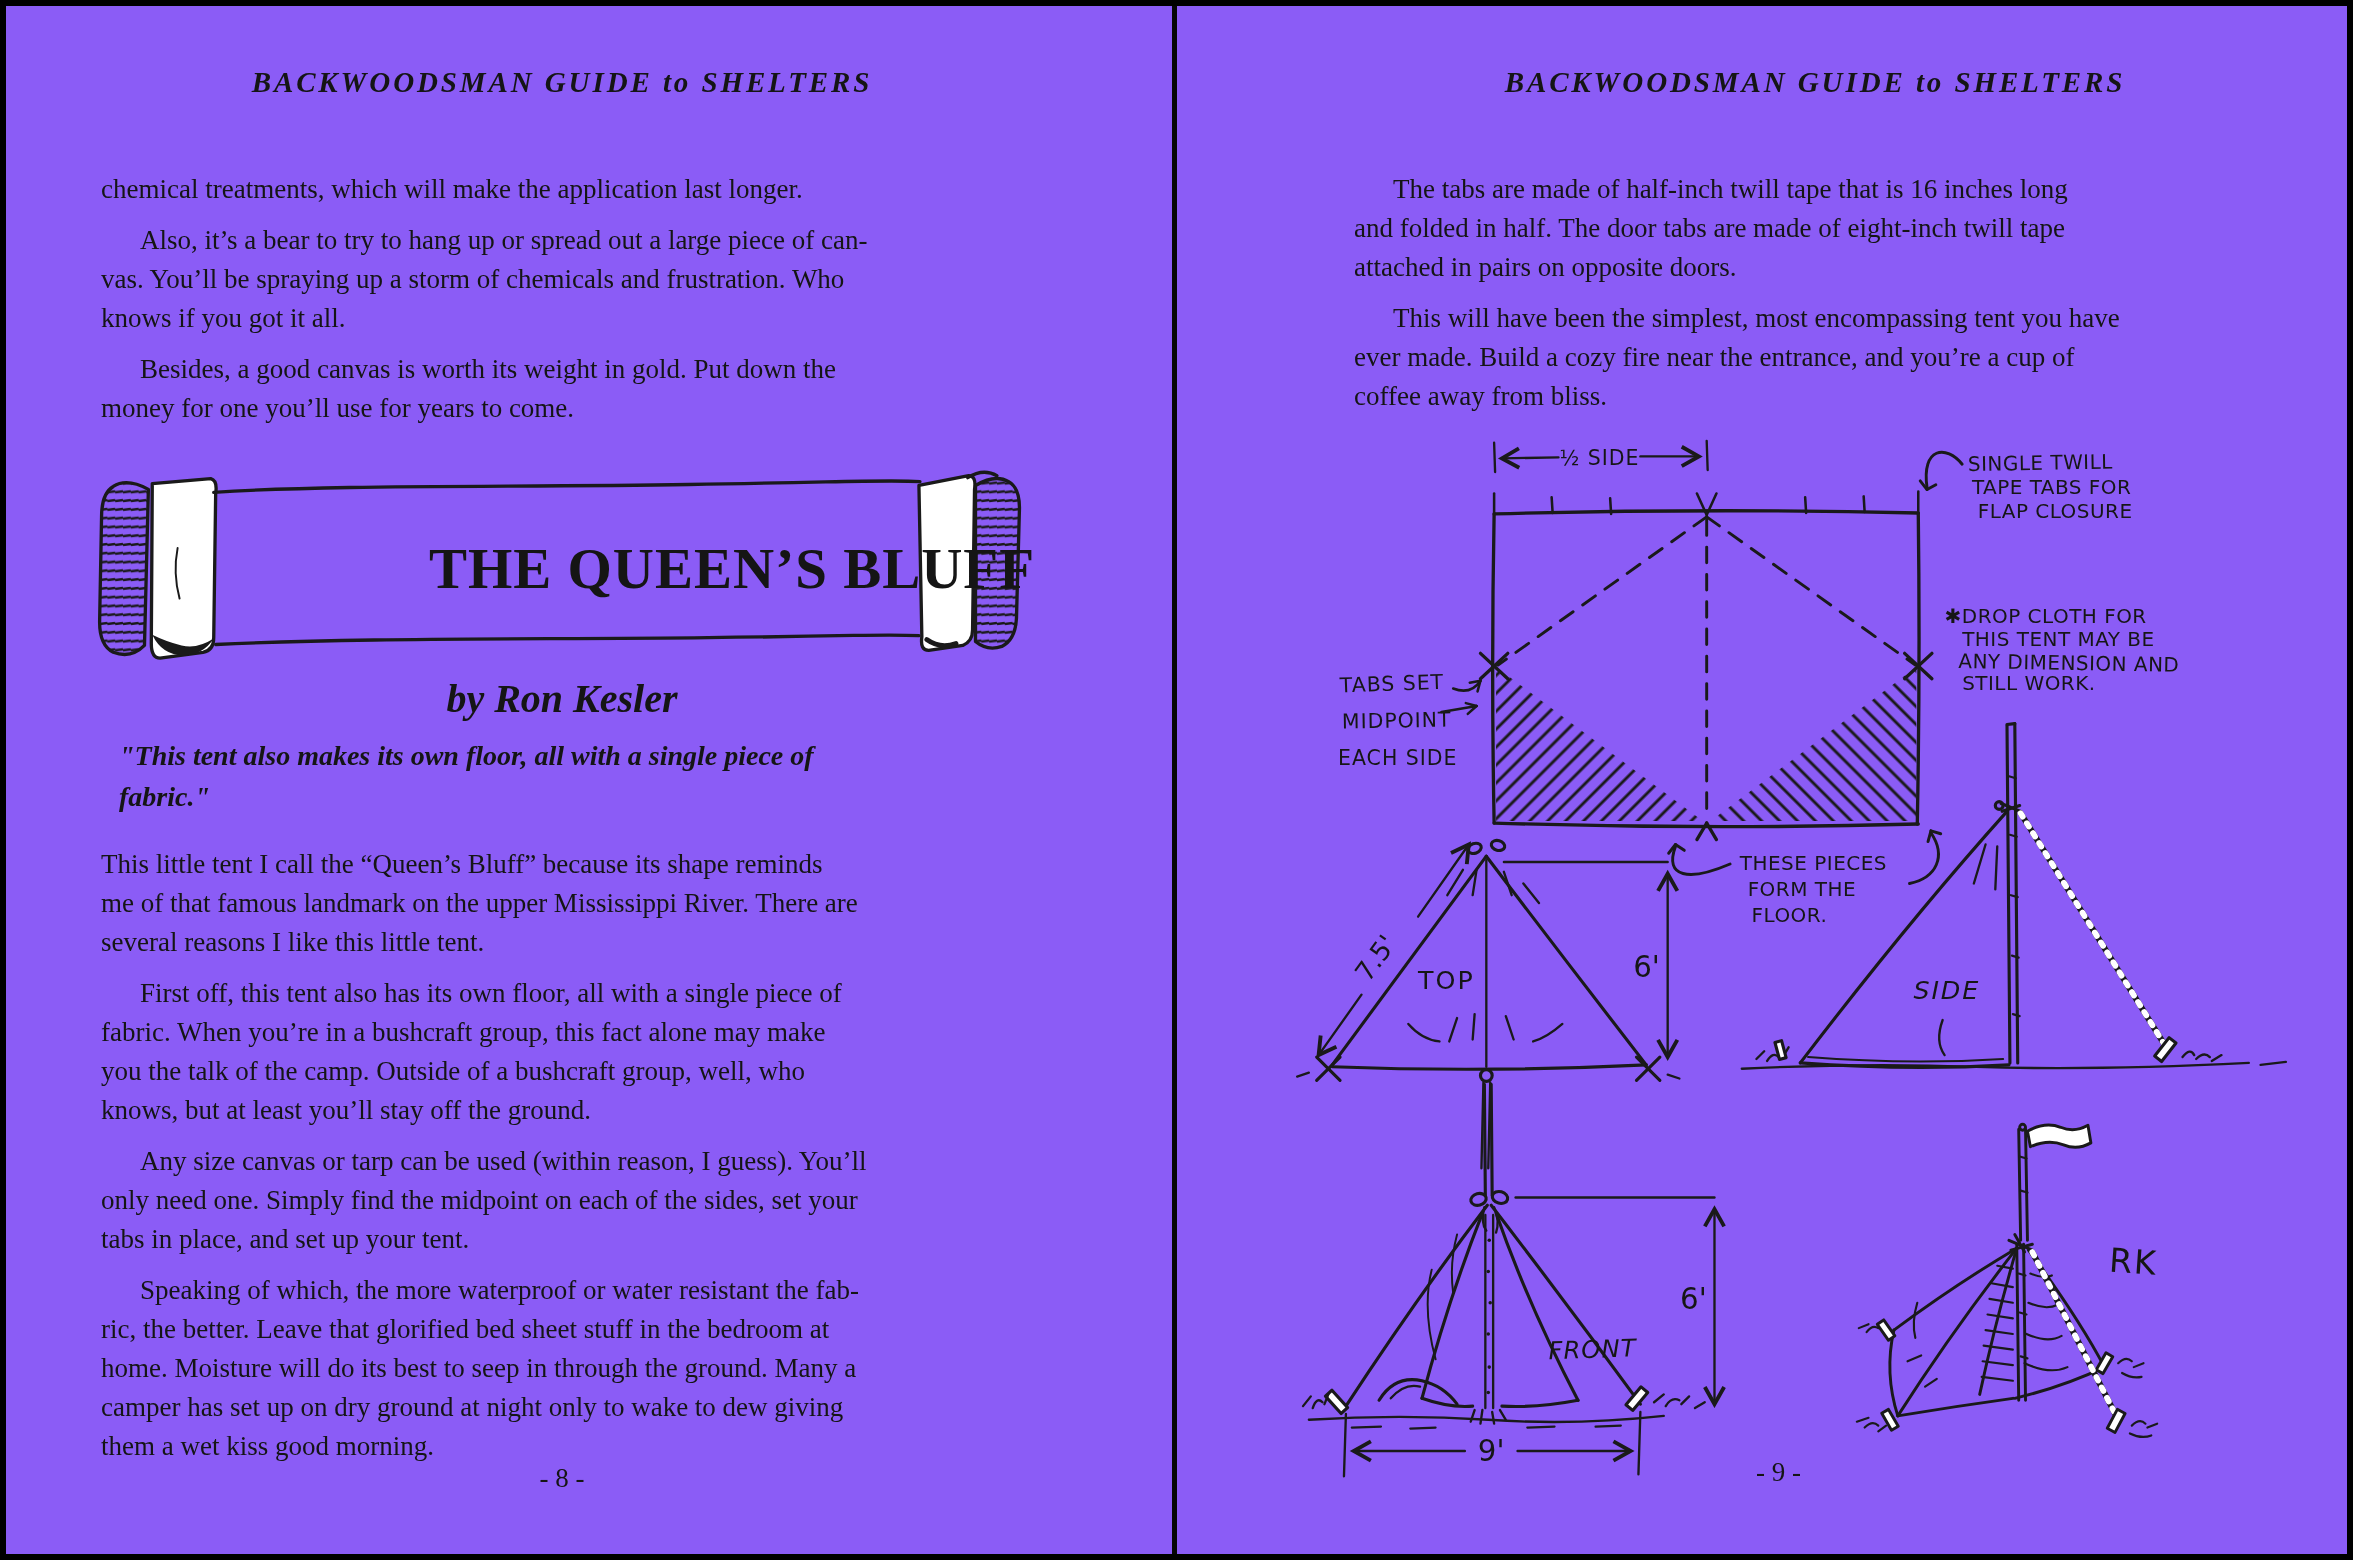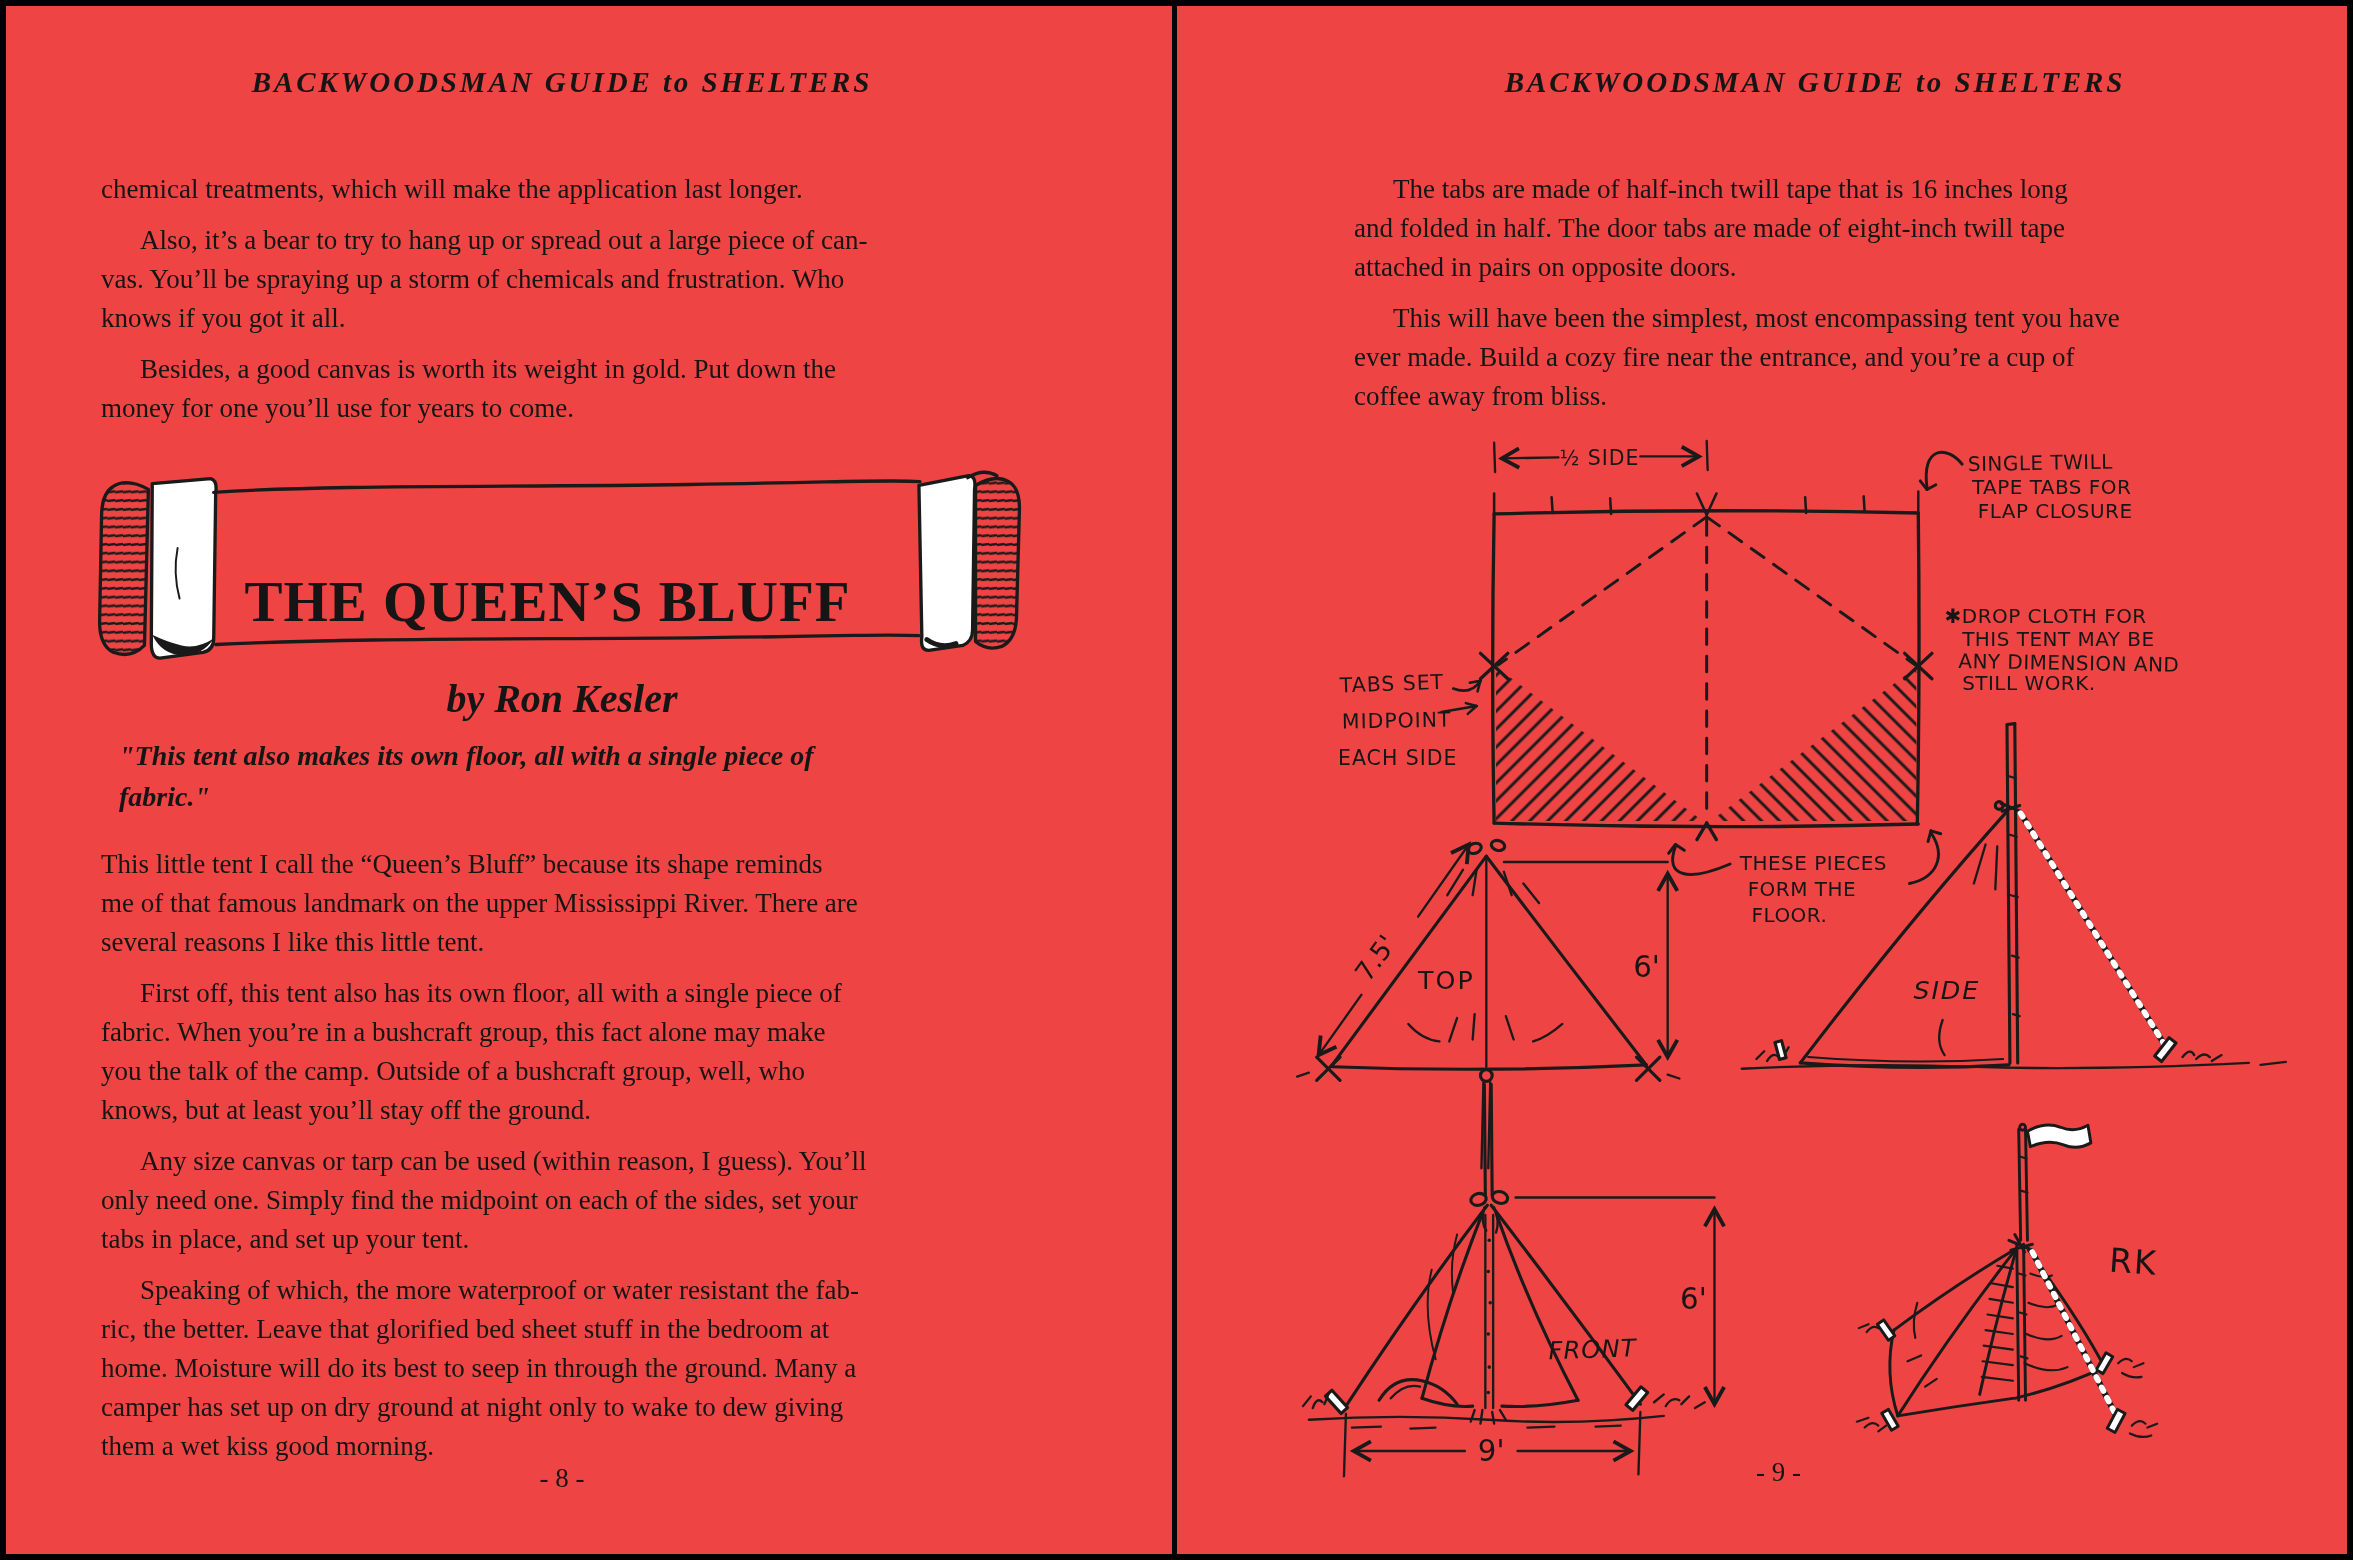--- a/index.html
+++ b/index.html
@@ -1,17 +1,17 @@
 <!DOCTYPE html>
 <html><head>
 <meta charset="utf-8">
 <style>
   html,body{margin:0;padding:0;background:#666;}
   .sheet{
-    position:relative;width:2353px;height:1560px;background:#ef4444;
+    position:relative;width:2353px;height:1560px;background:#8b5cf6;
     border:6.8px solid #000;box-sizing:border-box;overflow:hidden;
     font-family:"Liberation Serif", serif;color:#151515;
   }
   .divider{position:absolute;left:1166px;top:0;width:4.9px;height:100%;background:#060606;}
   .running-header{
     position:absolute;width:946px;text-align:center;
     font-style:italic;font-weight:bold;font-size:29px;letter-spacing:2.9px;white-space:nowrap;
   }
   .rh-left{left:83px;top:60px;}
   .rh-right{left:1336px;top:60px;}
@@ -23,22 +23,22 @@
   .col-r1{left:1336px;top:152px;}
   .pull-quote{
     position:absolute;left:113px;top:729px;width:941px;
     font-size:28px;line-height:41px;font-weight:bold;font-style:italic;white-space:pre-line;
   }
   .byline{
     position:absolute;left:83px;top:669px;width:946px;text-align:center;
     font-size:40px;font-style:italic;font-weight:bold;
   }
   .banner-title{
-    position:absolute;left:66px;top:530px;width:951px;text-align:center;
-    font-weight:bold;font-size:57px;letter-spacing:1px;white-space:nowrap;margin-top:33px;
+    position:absolute;left:78px;top:530px;width:951px;text-align:right;
+    font-weight:bold;font-size:57px;letter-spacing:1px;white-space:nowrap;
   }
   .pagenum{position:absolute;font-size:27px;}
   .pn-left{left:83px;top:1457px;width:946px;text-align:center;}
   .pn-right{left:1336px;top:1451px;width:873px;text-align:center;}
   svg.banner-art{position:absolute;left:78px;top:458px;}
   svg.diagram-art{position:absolute;left:1180px;top:419px;}
 </style>
 </head>
 <body>
 

